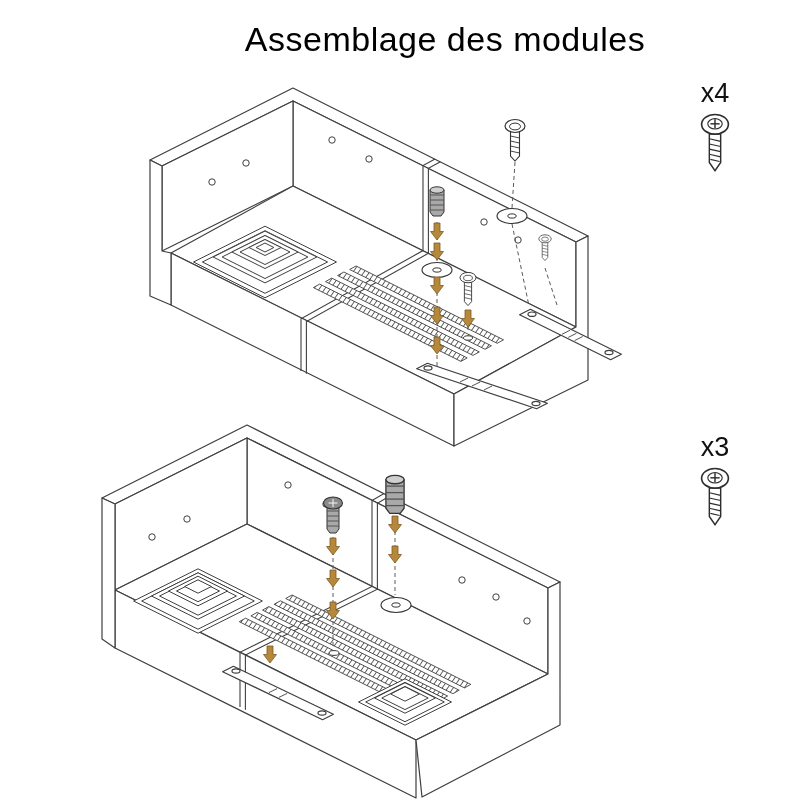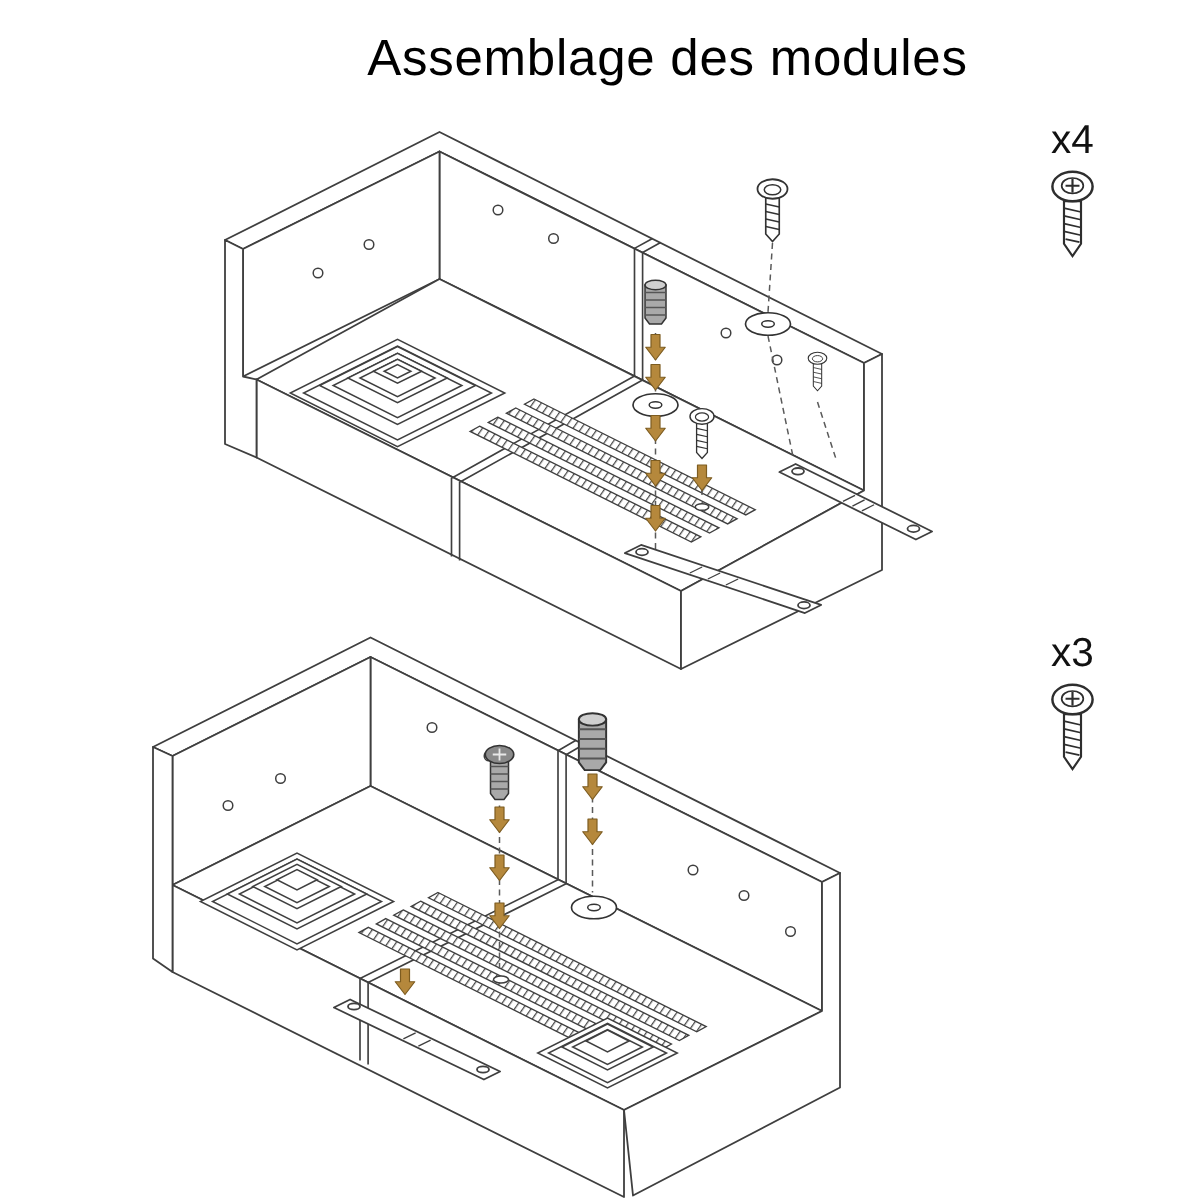--- a/index.html
+++ b/index.html
@@ -14,21 +14,21 @@
     margin:0;letter-spacing:.5px;padding-left:45px;
   }
   figure{margin:0;position:absolute;}
   .diagram-1{left:60px;top:70px;}
   .diagram-2{left:30px;top:405px;}
   .qty{
     position:absolute;width:70px;
     display:flex;flex-direction:column;align-items:center;gap:4px;justify-content:flex-end;
   }
   .qty-1{left:680px;top:78px;}
-  .qty-2{left:680px;top:420px;}
+  .qty-2{left:680px;top:432px;}
   .qty-label{font-size:27px;color:#111;}
   svg{display:block;}
 </style>
 </head>
 <body>
 
 <div>
 
   <h1 class="title">Assemblage des modules</h1>
 

